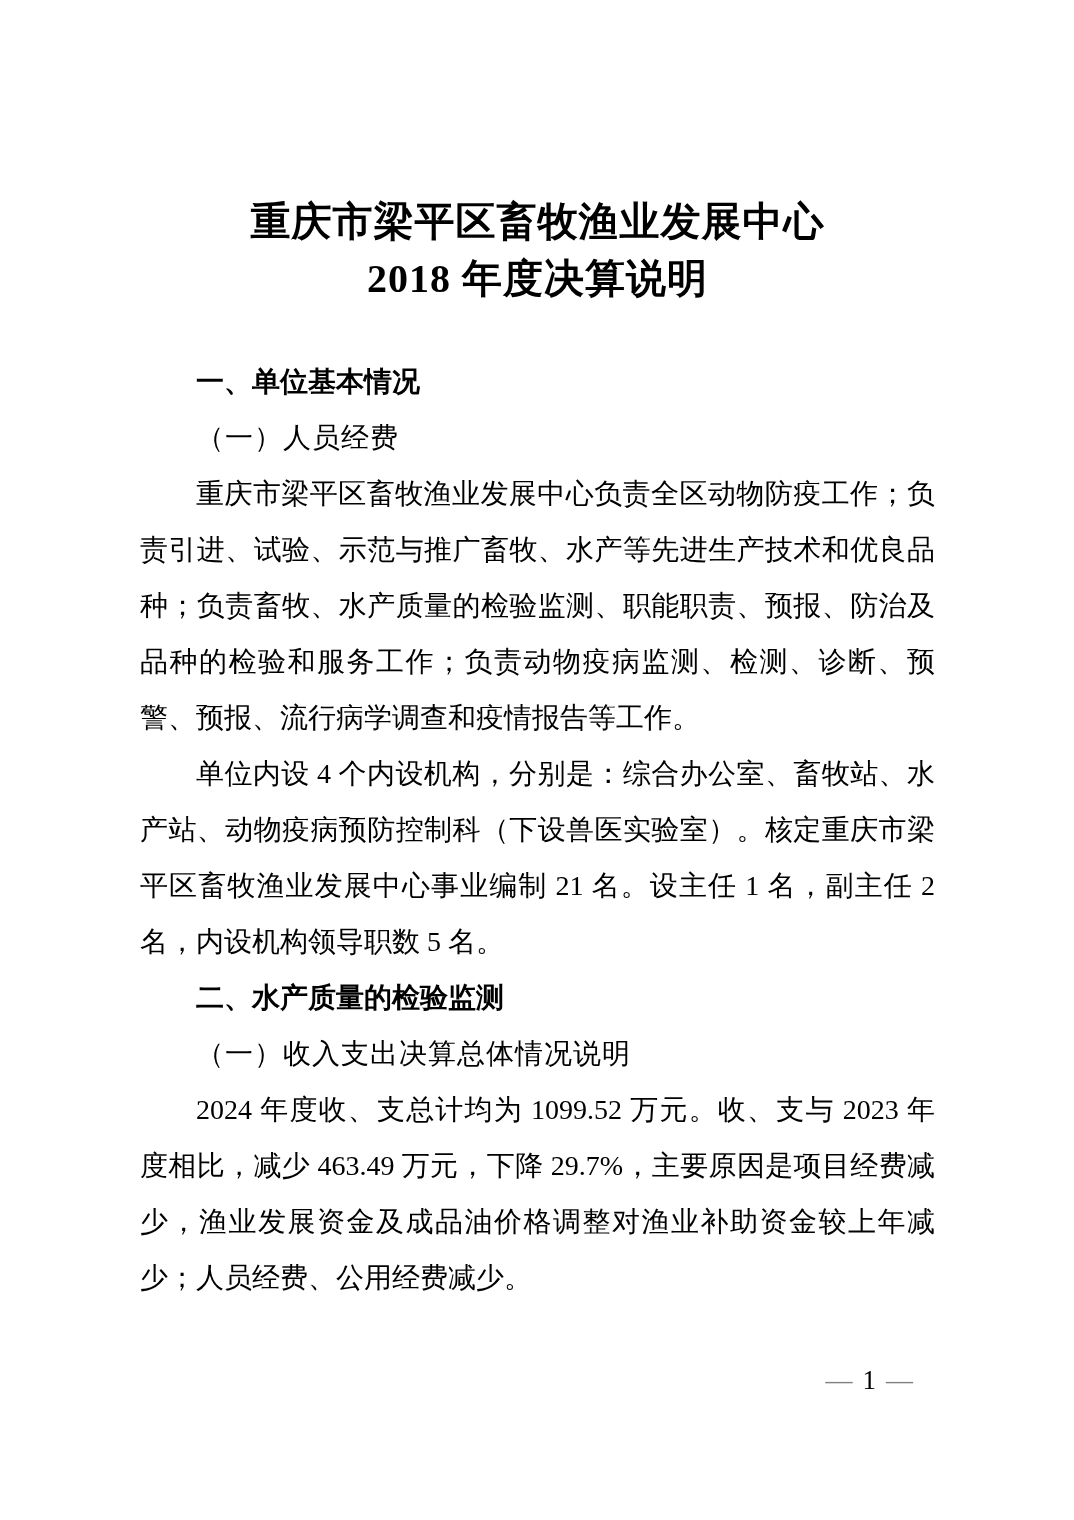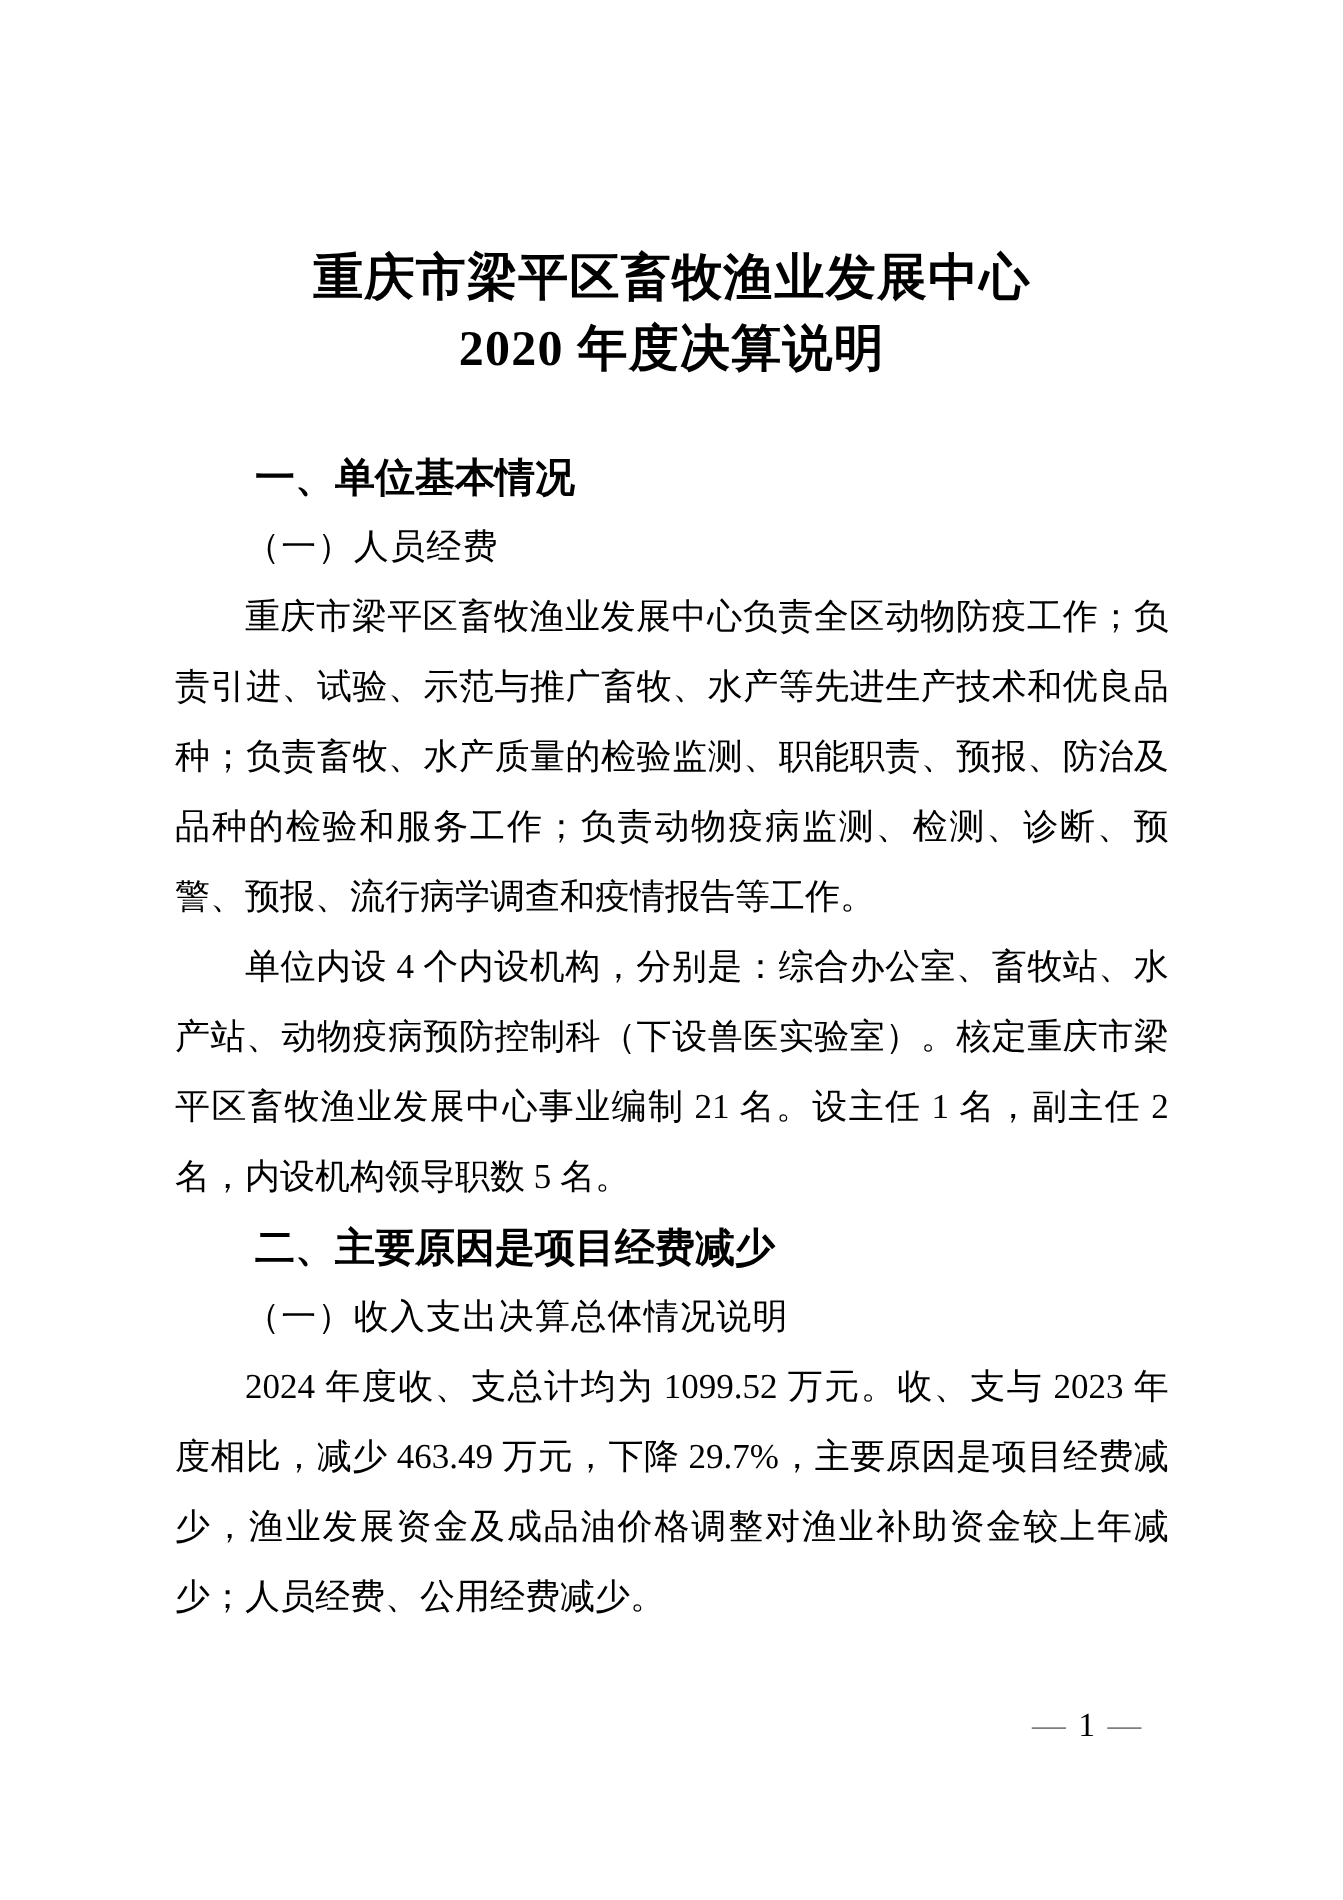--- a/index.html
+++ b/index.html
@@ -27,21 +27,21 @@
     font-family: "Liberation Serif", serif;
     font-weight: 700;
     font-size: 40px;
     line-height: 57px;
     letter-spacing: 1px;
     margin-bottom: 47px;
   }
   .h1 {
     font-family: "Liberation Sans", sans-serif;
     font-weight: 700;
-    font-size: 32px;
+    font-size: 28px;
     line-height: 56px;
     text-indent: 2em;
   }
   .h2 {
     font-family: "Liberation Serif", serif;
     font-weight: 400;
     font-size: 28px;
     line-height: 56px;
     text-indent: 2em;
     letter-spacing: 1px;
@@ -73,33 +73,33 @@
   }
 </style>
 </head>
 <body>
 
 <div class="page">
   <div class="content">
 
     <div class="doc-title">
       <div>重庆市梁平区畜牧渔业发展中心</div>
-      <div>2020 年度决算说明</div>
+      <div>2018 年度决算说明</div>
     </div>
 
     <div class="h1">一、单位基本情况</div>
 
     <div class="h2">（一）人员经费</div>
 
     <p class="para">重庆市梁平区畜牧渔业发展中心负责全区动物防疫工作；负责引进、试验、示范与推广畜牧、水产等先进生产技术和优良品种；负责畜牧、水产质量的检验监测、职能职责、预报、防治及品种的检验和服务工作；负责动物疫病监测、检测、诊断、预警、预报、流行病学调查和疫情报告等工作。</p>
 
 
     <p class="para">单位内设 4 个内设机构，分别是：综合办公室、畜牧站、水产站、动物疫病预防控制科（下设兽医实验室）。核定重庆市梁平区畜牧渔业发展中心事业编制 21 名。设主任 1 名，副主任 2 名，内设机构领导职数 5 名。</p>
 
-    <div class="h1">二、主要原因是项目经费减少</div>
+    <div class="h1">二、水产质量的检验监测</div>
 
     <div class="h2">（一）收入支出决算总体情况说明</div>
 
     <p class="para">2024 年度收、支总计均为 1099.52 万元。收、支与 2023 年度相比，减少 463.49 万元，下降 29.7%，主要原因是项目经费减少，渔业发展资金及成品油价格调整对渔业补助资金较上年减少；人员经费、公用经费减少。</p>
 
   </div>
 
   <div class="footer">
     <span class="dash">—</span><span class="num">1</span><span class="dash">—</span>
   </div>

